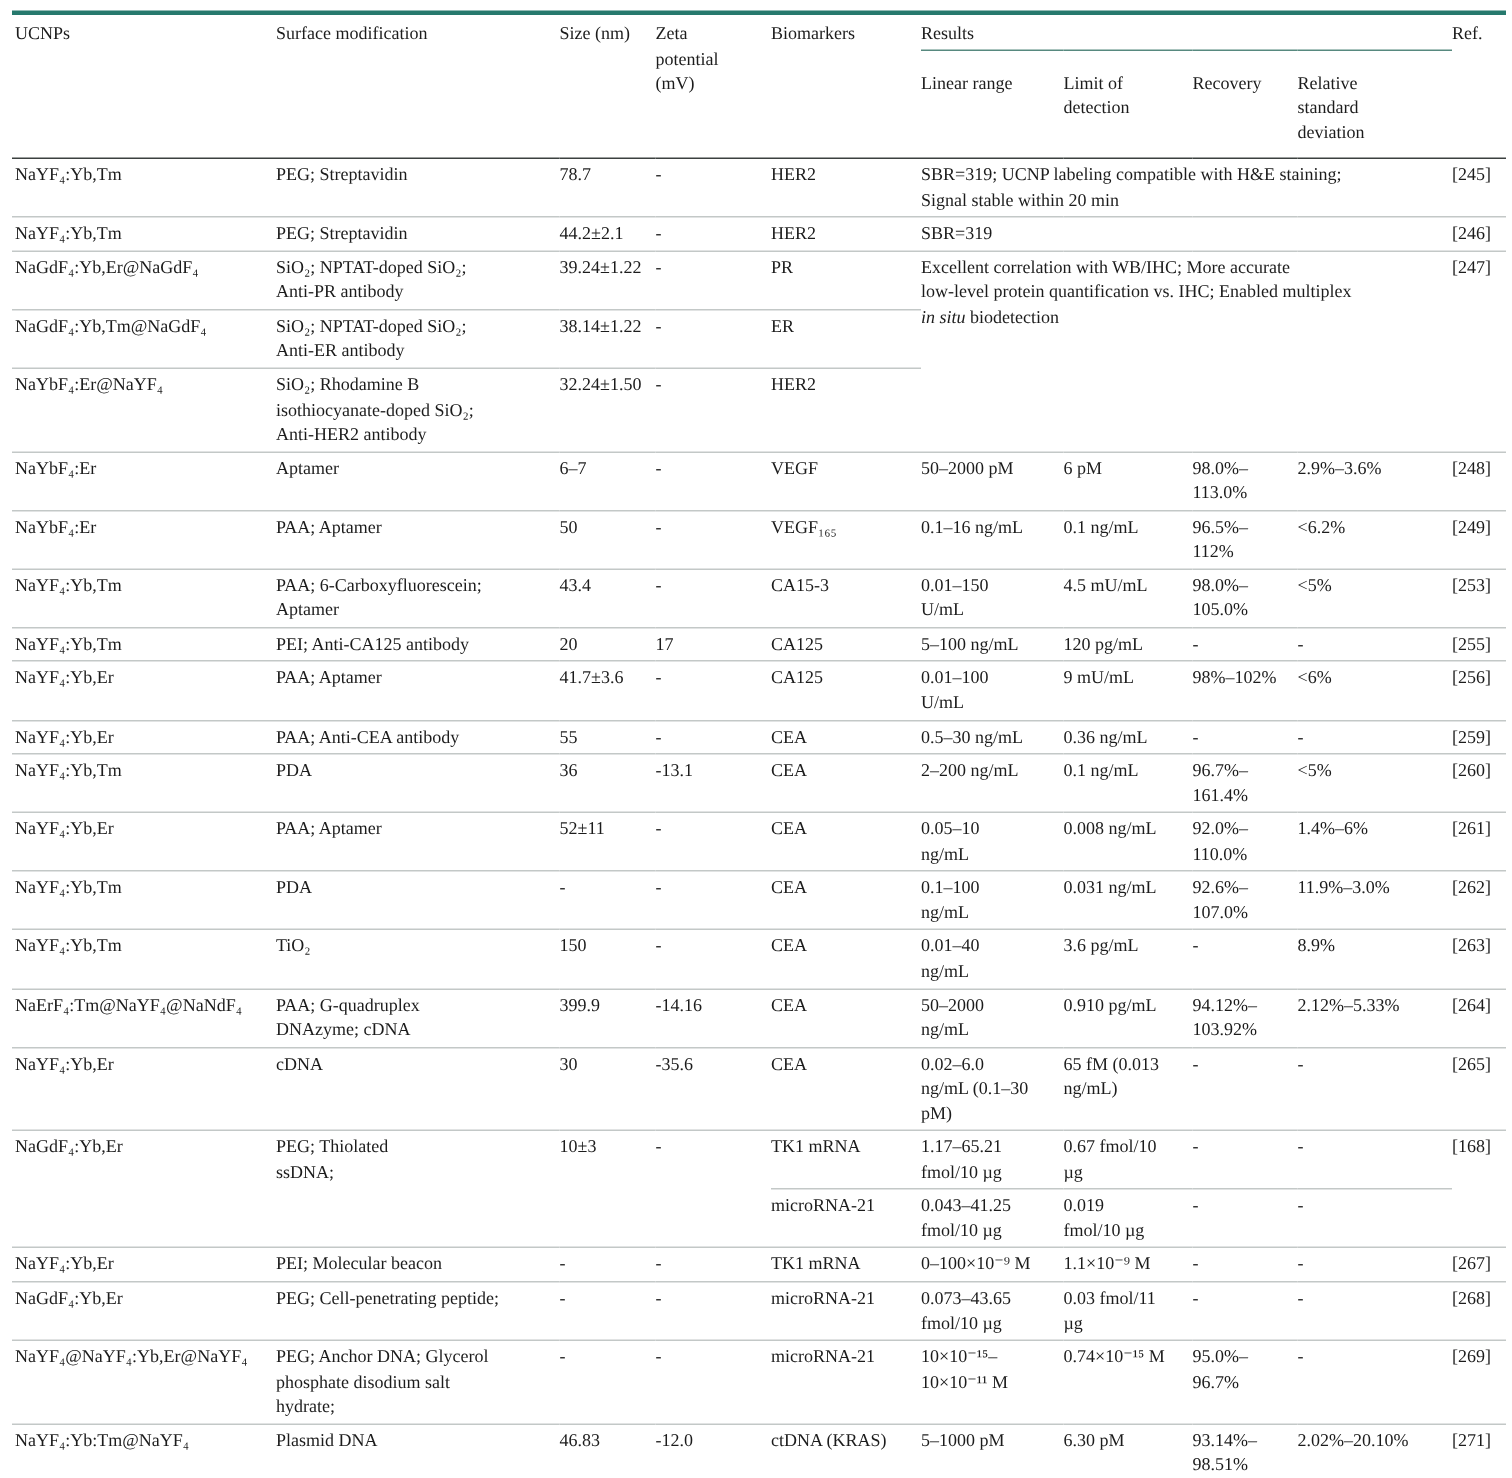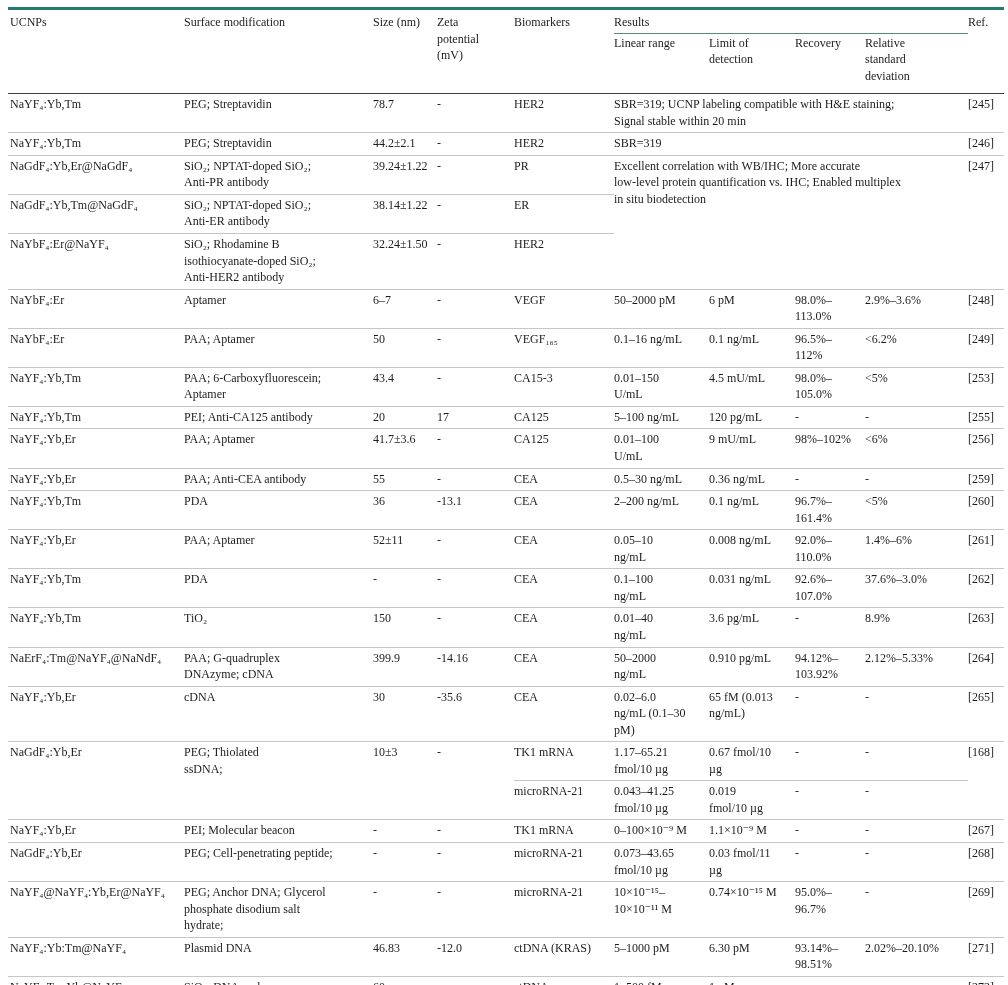--- a/index.html
+++ b/index.html
@@ -27,26 +27,26 @@
   }
   th,td{
     text-align:left;
     vertical-align:top;
     padding:2px 8px 3px 0;
     white-space:pre-line;
     font-weight:normal;
   }
   thead th{padding-top:4px;}
   thead .results-th{border-bottom:1.3px solid var(--results-rule);padding-bottom:2px;}
-  thead tr.subhead th{padding-top:1px;padding-bottom:9px;}
+  thead tr.subhead th{padding-top:13px;padding-bottom:9px;}
   tbody td{border-top:1px solid var(--rule);}
   tbody tr.first-row td{border-top:1.4px solid var(--dark-rule);}
   tbody tr:last-child td{padding-bottom:8px;}
   td.c-first,th.c-first{padding-left:2px;}
-  .italic{}
+  .italic{font-style:italic;}
 </style>
 </head>
 <body>
 
 <div class="page">
 <div class="tablewrap">
 <table>
   <colgroup>
     <col style="width:176px">
           <col style="width:189px">
@@ -253,21 +253,21 @@
       <td class="c-first">NaYF₄:Yb,Tm</td>
       <td>PDA</td>
       <td>-</td>
       <td>-</td>
       <td>CEA</td>
       <td>0.1–100
 ng/mL</td>
       <td>0.031 ng/mL</td>
       <td>92.6%–
 107.0%</td>
-      <td>37.6%–3.0%</td>
+      <td>11.9%–3.0%</td>
       <td>[262]</td>
     </tr>
 
     <tr>
       <td class="c-first">NaYF₄:Yb,Tm</td>
       <td>TiO₂</td>
       <td>150</td>
       <td>-</td>
       <td>CEA</td>
       <td>0.01–40

